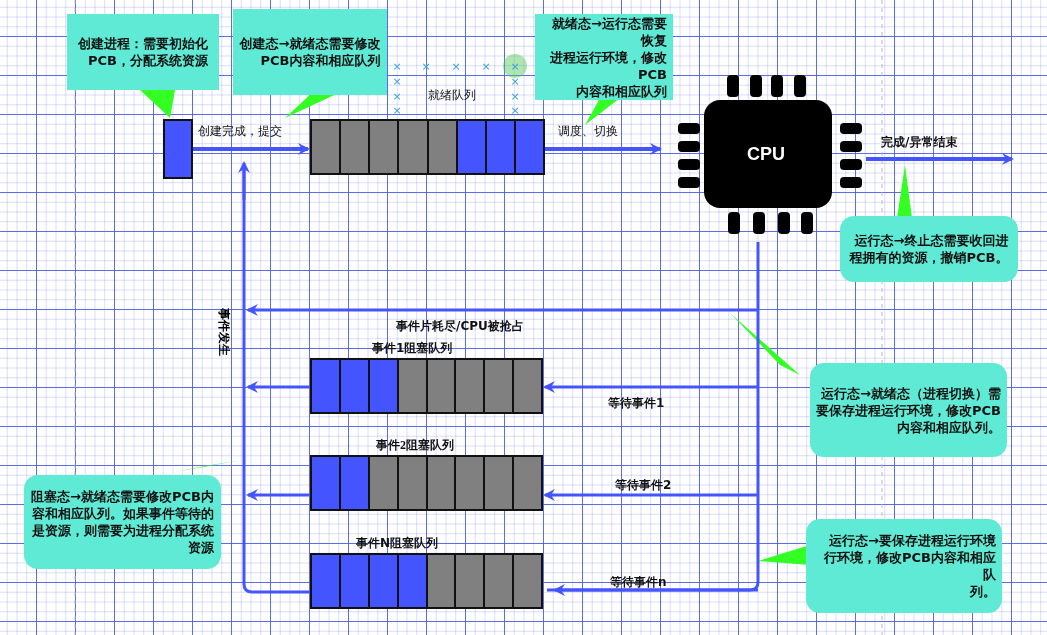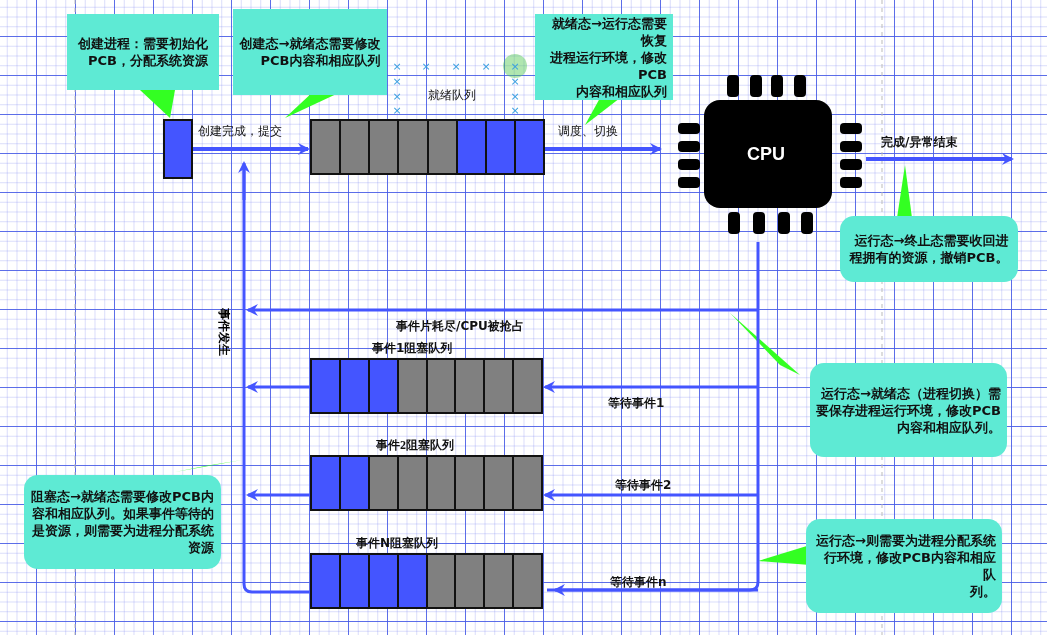--- a/index.html
+++ b/index.html
@@ -205,17 +205,17 @@
 <div class="callout rounded" id="c-block2ready" style="left:24px;top:475px;width:197px;height:94px;">
     <div>
       <span>阻塞态→就绪态需要修改PCB内</span>
       <span>容和相应队列。如果事件等待的</span>
       <span>是资源，则需要为进程分配系统</span>
       <span>资源</span>
     </div>
   </div>
 <div class="callout rounded" id="c-run2block" style="left:806px;top:519px;width:196px;height:94px;">
     <div>
-      <span>运行态→则需要为进程分配系统</span>
+      <span>运行态→要保存进程运行环境</span>
       <span>行环境，修改PCB内容和相应队</span>
       <span>列。</span>
     </div>
   </div>
 
 </body></html>

